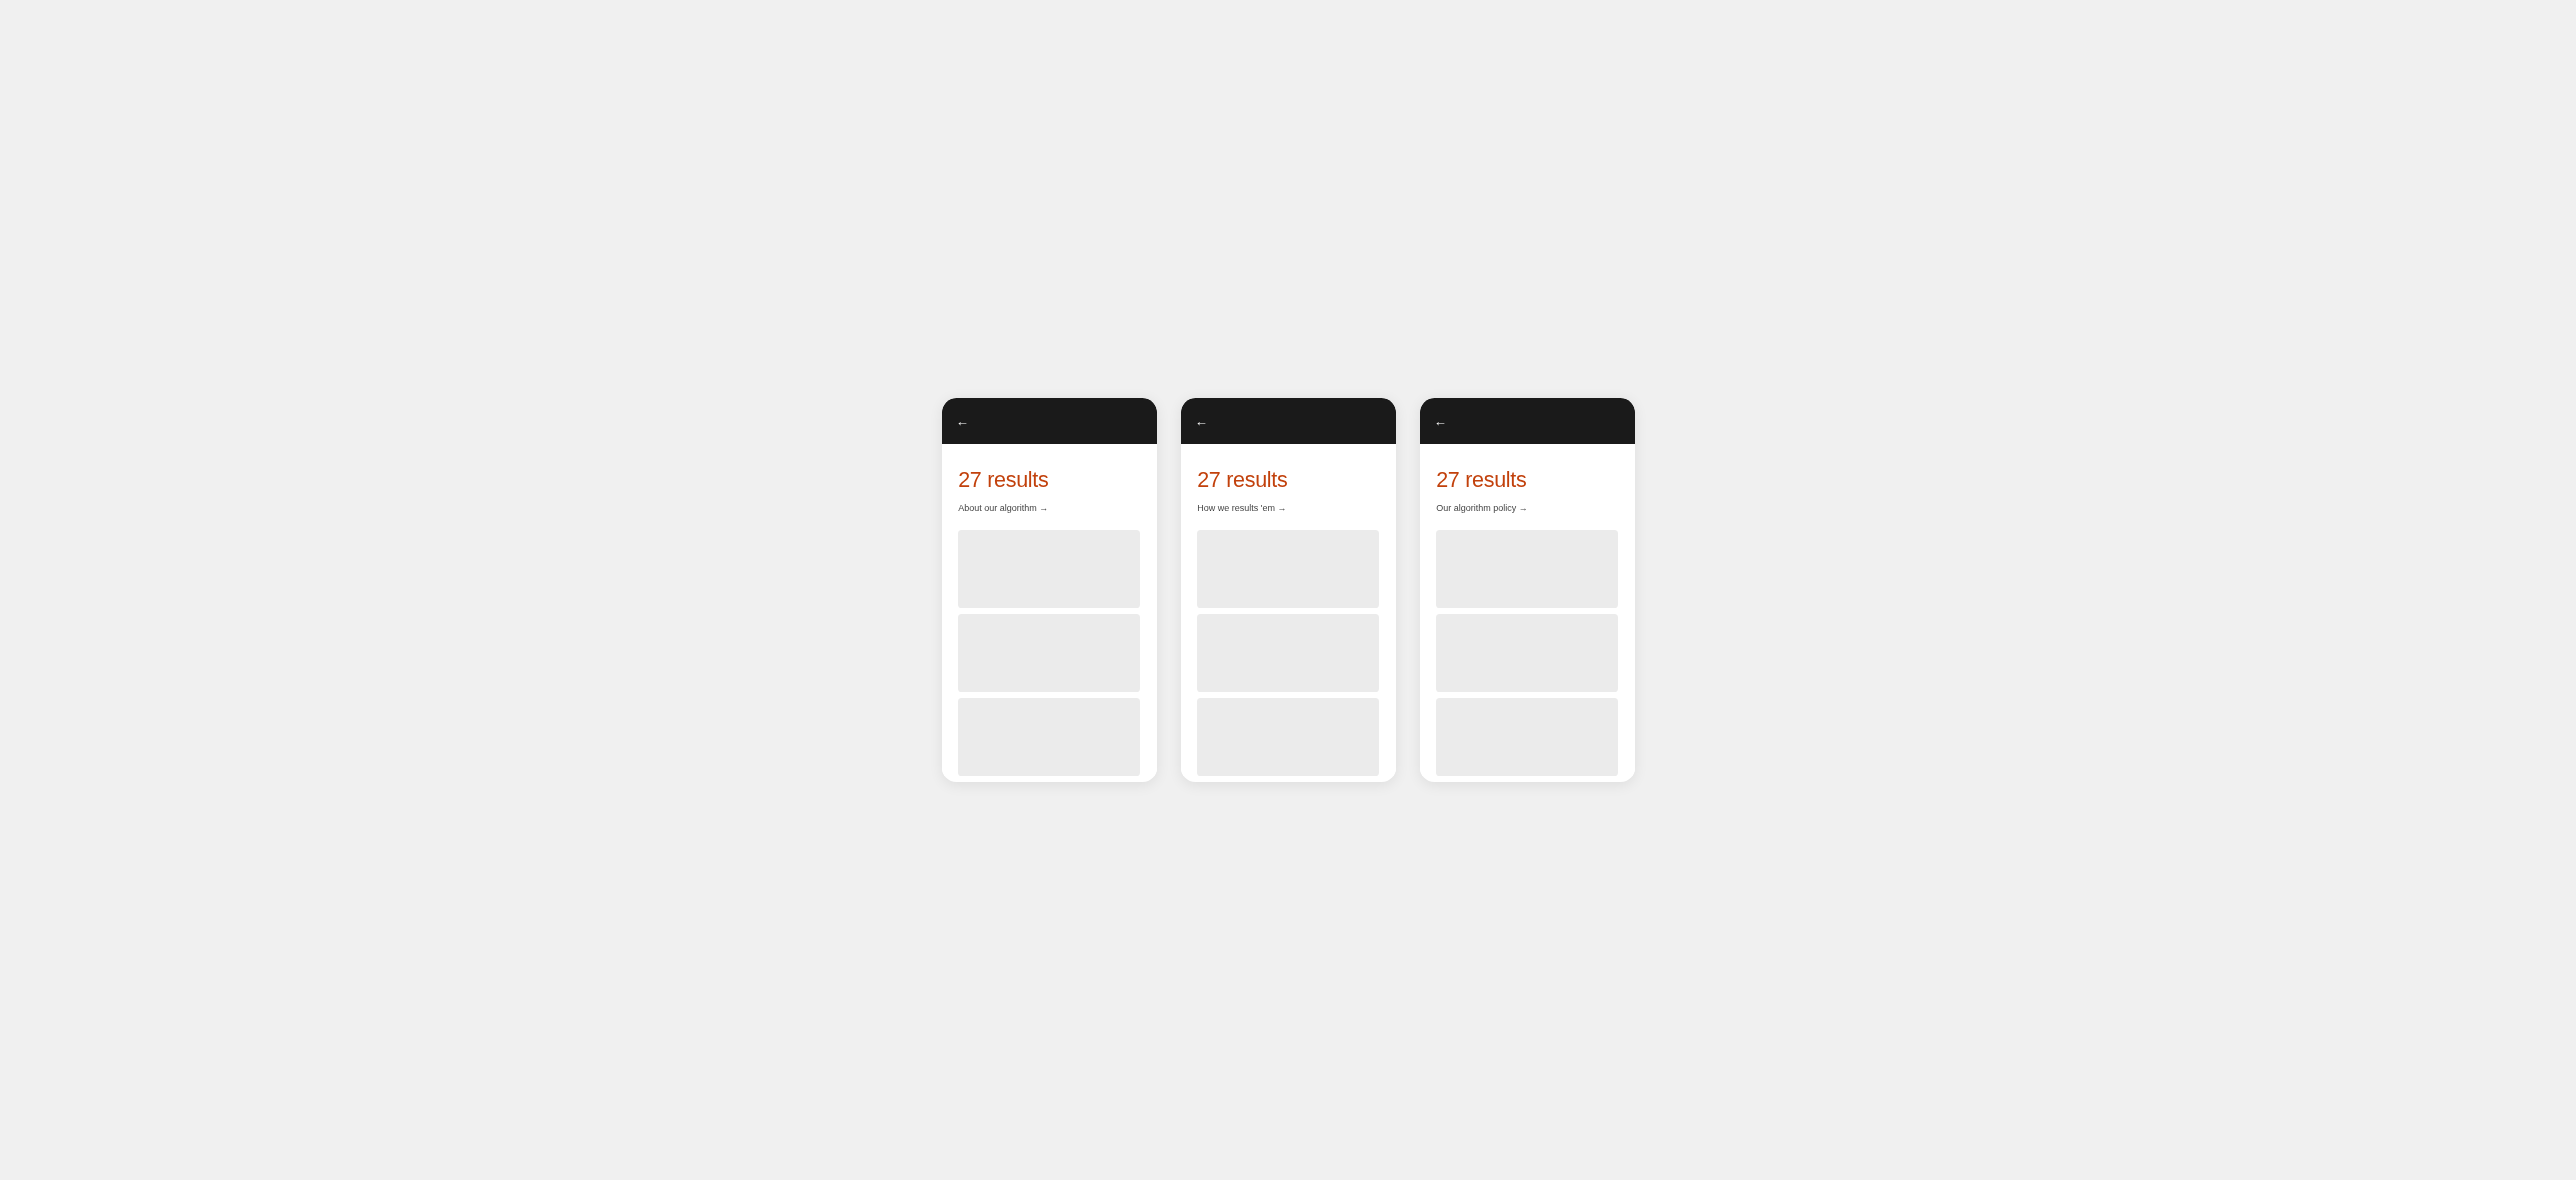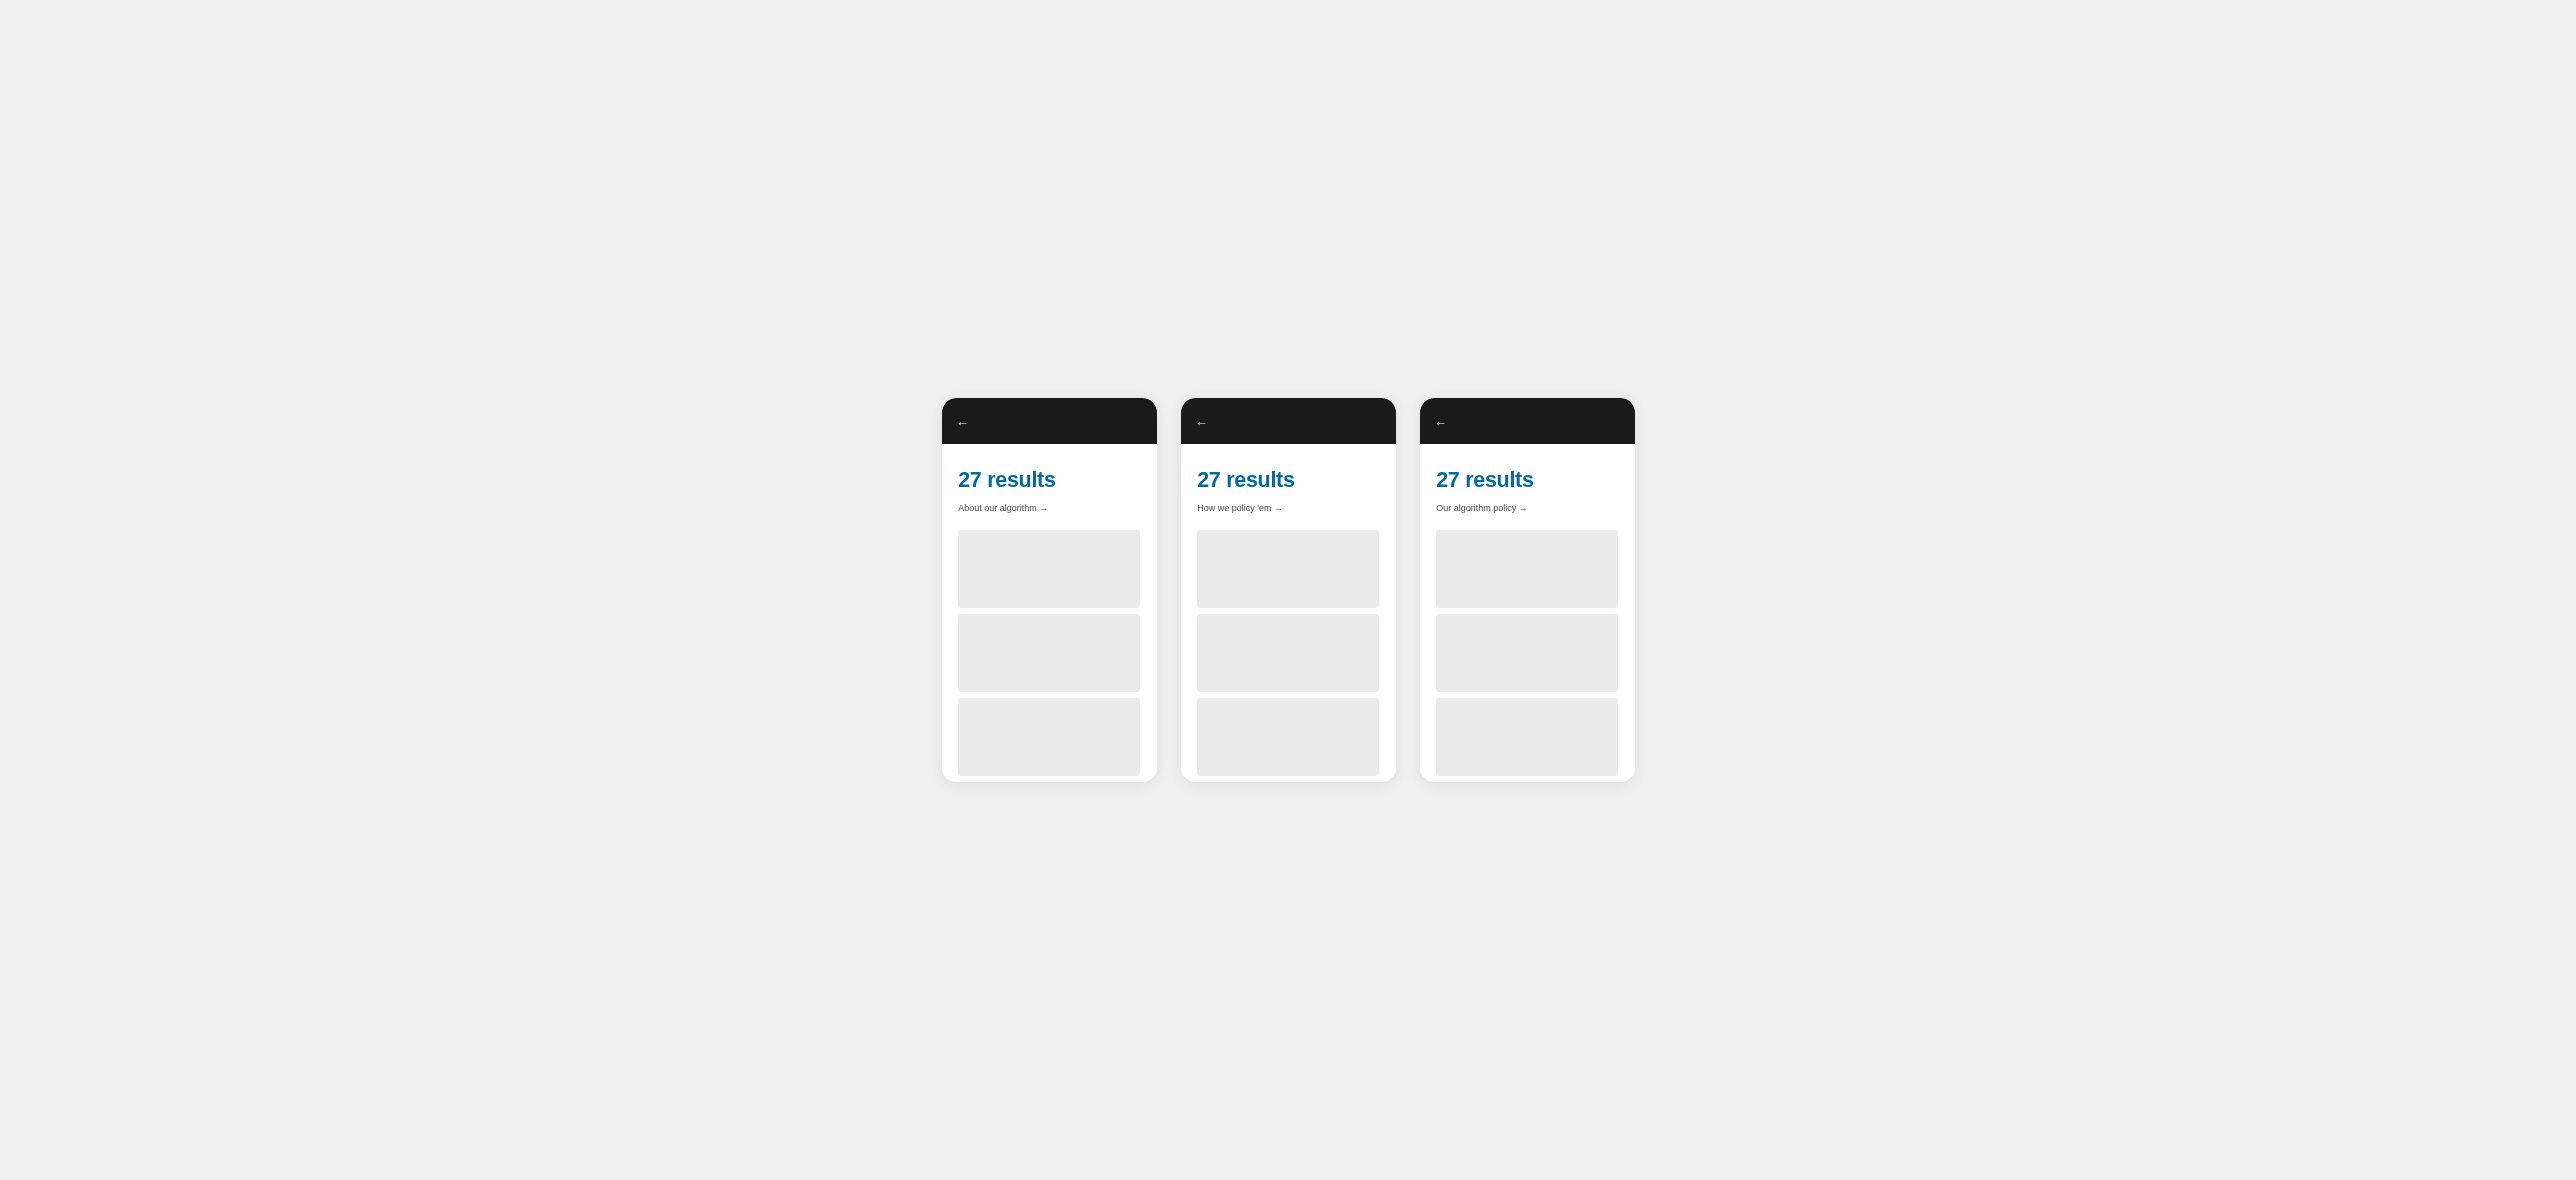--- a/index.html
+++ b/index.html
@@ -55,22 +55,22 @@
       line-height: 1;
     }
 
     .phone-body {
       background: #ffffff;
       padding: 24px 16.7px 0 16.7px;
     }
 
     .results-title {
       font-size: 21.5px;
-      font-weight: 700;
-      color: #0369a1;
+      font-weight: 400;
+      color: #c2410c;
       margin-bottom: 9.5px;
       letter-spacing: -0.3px;
     }
 
     .results-link {
       font-size: 9px;
       color: #444444;
       margin-bottom: 17px;
       display: block;
       cursor: pointer;
@@ -109,21 +109,21 @@
   </div>
 
   <div class="phone-frame">
     <div class="phone-header">
       <button class="back-button">
         <span class="back-arrow">←</span>
       </button>
     </div>
     <div class="phone-body">
       <div class="results-title">27 results</div>
-      <span class="results-link">How we policy 'em →</span>
+      <span class="results-link">How we results 'em →</span>
       <div class="card-placeholder"></div>
       <div class="card-placeholder second"></div>
       <div class="card-placeholder"></div>
     </div>
   </div>
 
   <div class="phone-frame">
     <div class="phone-header">
       <button class="back-button">
         <span class="back-arrow">←</span>

